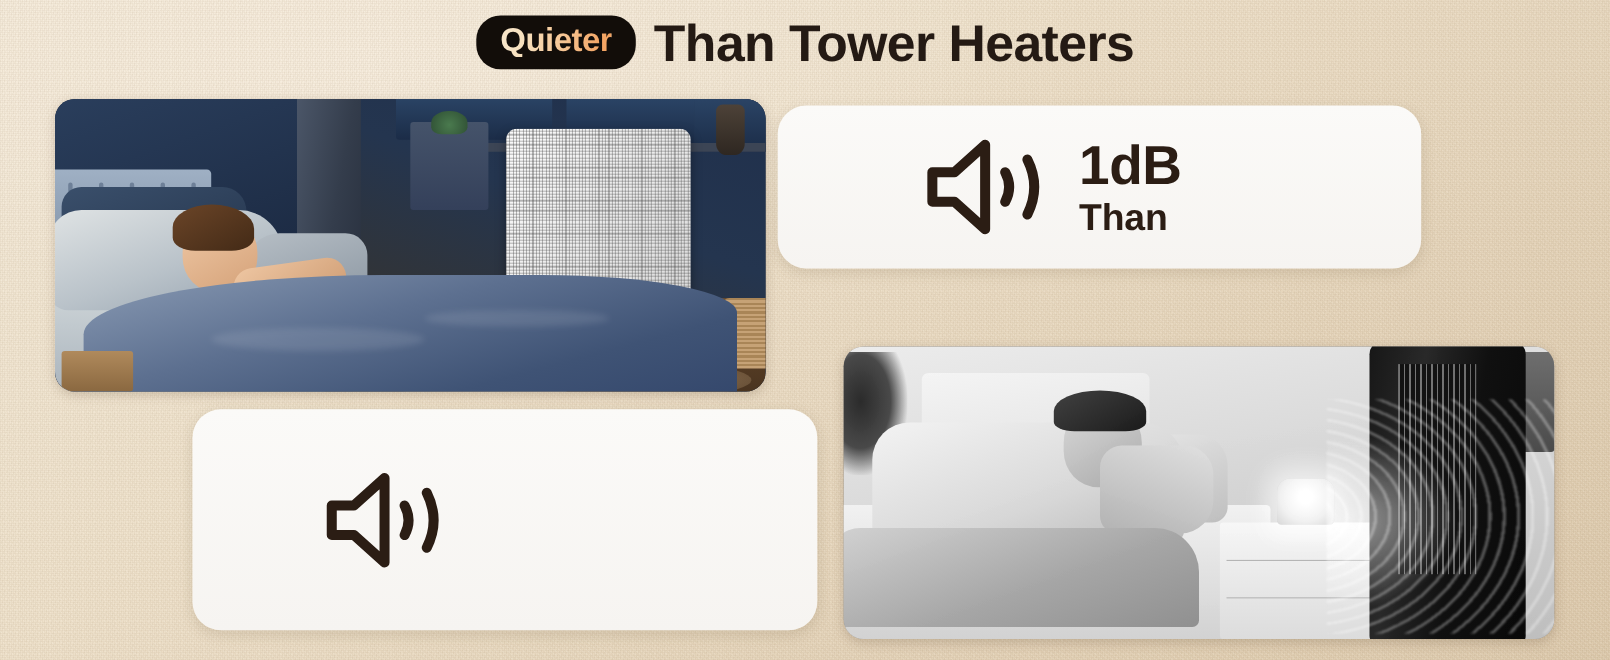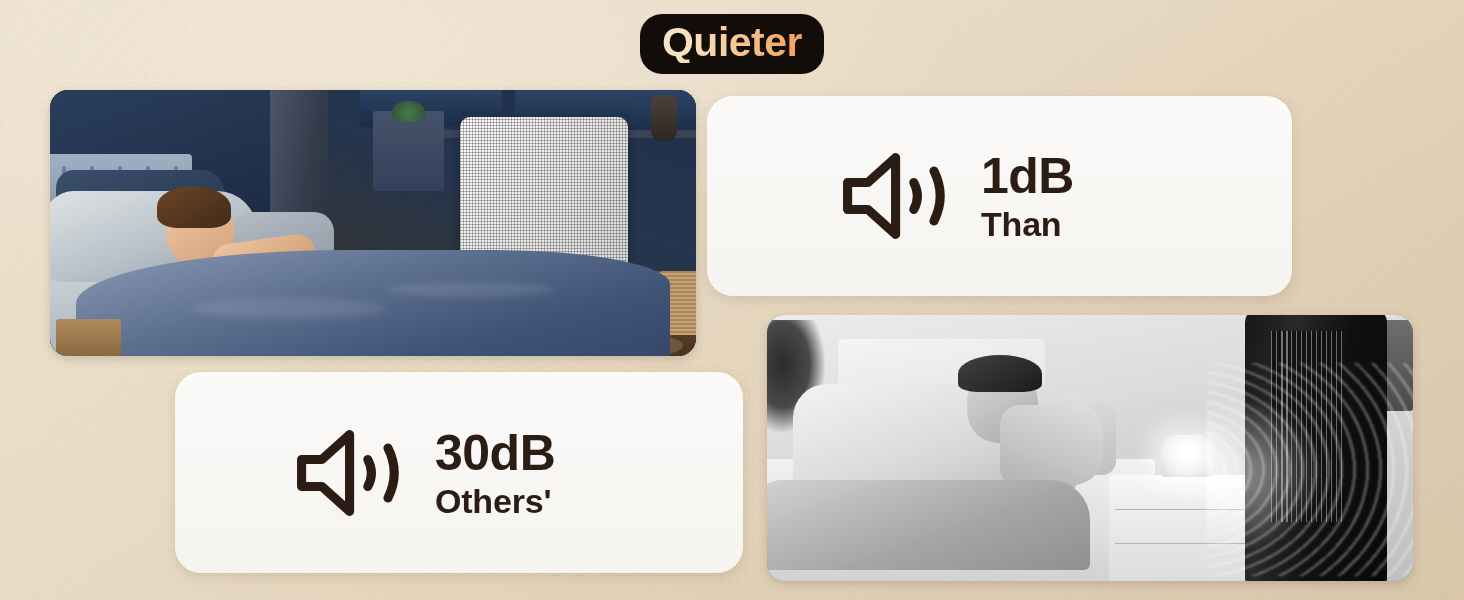--- a/index.html
+++ b/index.html
@@ -53,21 +53,21 @@
   }
   #badge {
     background: #120d09;
     border-radius: 22px;
     padding: 8px 22px 11px 22px;
     display: flex;
     align-items: center;
     line-height: 1;
   }
   #badge-text {
-    font-size: 41px;
+    font-size: 30px;
     font-weight: 700;
     letter-spacing: -.5px;
     background: linear-gradient(96deg, #f7e6cb 0%, #f7e0bd 22%, #f6c695 55%, #f4a767 88%, #f2a05e 100%);
     -webkit-background-clip: text;
     background-clip: text;
     color: transparent;
     -webkit-text-fill-color: transparent;
   }
   #heading-rest {
     font-size: 47px;
@@ -192,21 +192,21 @@
 
   
   .card {
     position: absolute;
     background: linear-gradient(180deg,#fbfaf8 0%,#f6f4f1 100%);
     border-radius: 26px;
     box-shadow: 0 4px 12px rgba(100,78,52,.16);
     display: flex;
     align-items: center;
   }
-  #card-ours   { left: 707px; top: 96px;  width: 585px; height: 200px; padding-left: 131px; }
+  #card-ours   { left: 707px; top: 96px;  width: 585px; height: 148px; padding-left: 131px; }
   #card-others { left: 175px; top: 372px; width: 568px; height: 201px; padding-left: 117px; }
 
   .card-inner { display:flex; align-items:center; gap: 24px; }
   .speaker-icon { flex: 0 0 auto; display:block; }
   #card-ours   .speaker-icon { width: 119px; height: 96px; }
   #card-others .speaker-icon { width: 119px; height: 96px; }
   .stat-text { line-height: 1; }
   .stat-value {
     font-size: 50px;
     font-weight: 700;
@@ -227,20 +227,21 @@
 <body>
 
 <div id="banner">
 
   <div id="grain"></div>
 
   <div id="heading">
     <span id="badge">
       <span id="badge-text">Quieter</span>
     </span>
+    <span id="heading-rest">Than Tower Heaters</span>
   </div>
 
   <div class="photo" id="photo-child">
     <div class="scene">
       <div class="wall-dark"></div>
       <div class="wall-right"></div>
 
       <div class="window-pane" style="left:48%;top:-2%;width:22%;height:16%;"></div>
       <div class="window-pane" style="left:72%;top:-2%;width:18%;height:18%;"></div>
       <div class="window-pane" style="left:90%;top:-2%;width:12%;height:20%;"></div>
@@ -299,24 +300,20 @@
     </div>
   </div>
 
   <div class="card" id="card-others">
     <div class="card-inner">
       <svg class="speaker-icon" viewBox="0 0 124 100" fill="none" aria-hidden="true">
         <path d="M10 36 H31 L60 10 V90 L31 64 H10 Z" stroke="#2b1d14" stroke-width="9.5" stroke-linejoin="round" stroke-linecap="round"></path>
         <path d="M79 36 Q86.5 50 79 64" stroke="#2b1d14" stroke-width="9.5" stroke-linecap="round"></path>
         <path d="M100 24 Q113 50 100 76" stroke="#2b1d14" stroke-width="9.5" stroke-linecap="round"></path>
       </svg>
-      <span class="stat-text">
-        <span class="stat-value">30dB</span>
-        <span class="stat-label">Others'</span>
-      </span>
     </div>
   </div>
 
   <div class="photo" id="photo-man">
     <div class="scene">
       <div class="m-wall"></div>
       <div class="m-head"></div>
       <div class="m-plant"></div>
       <div class="m-bed"></div>
       <div class="m-pillow"></div>

